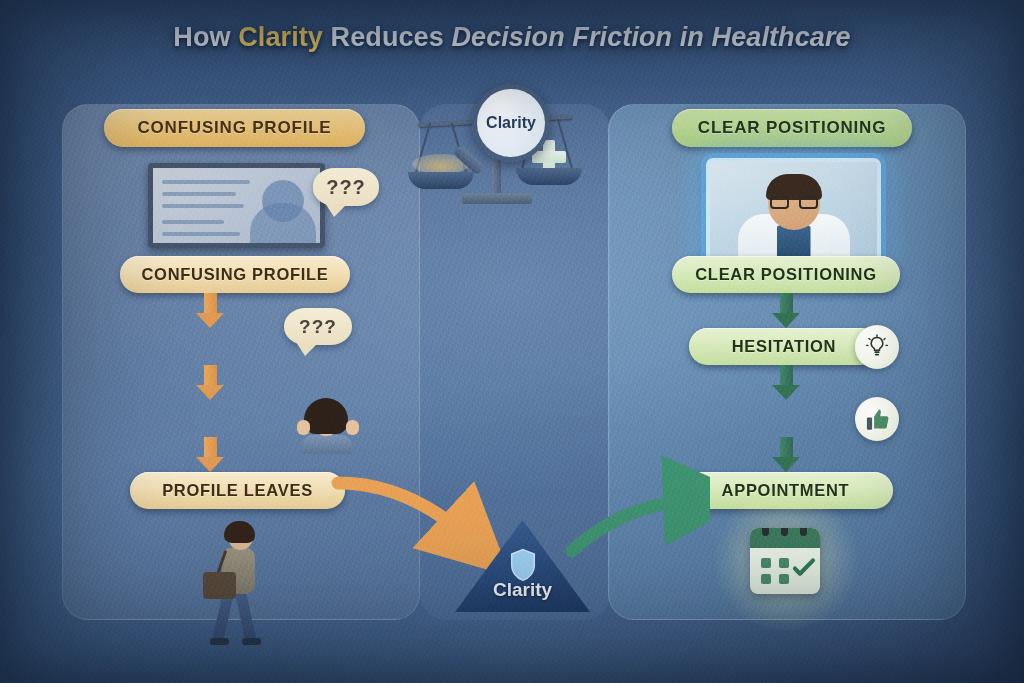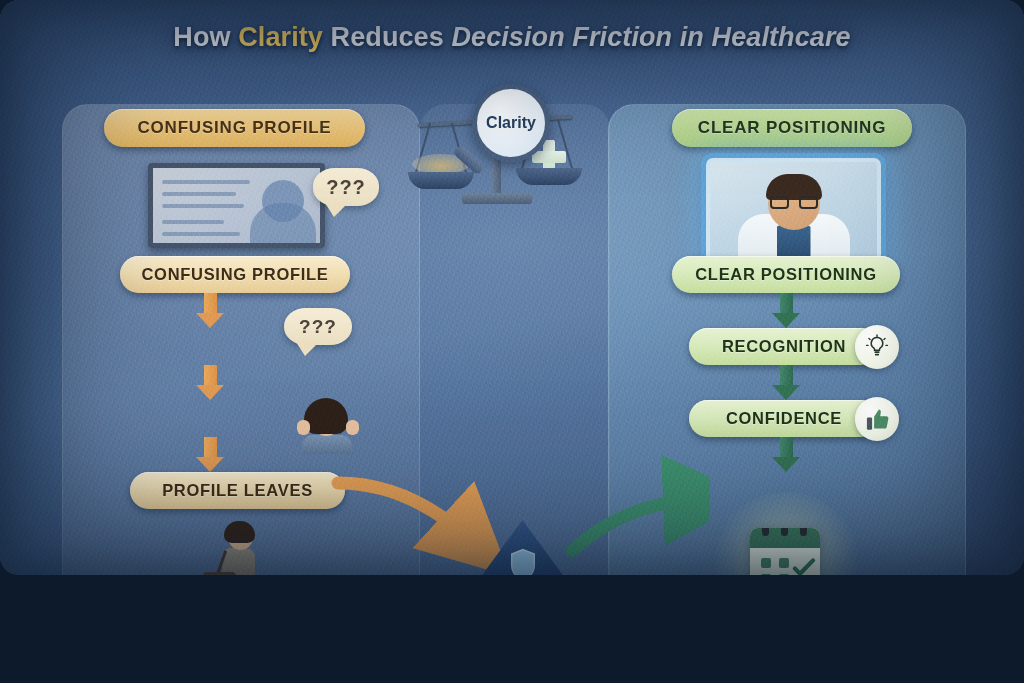--- a/index.html
+++ b/index.html
@@ -1,24 +1,23 @@
 <!DOCTYPE html>
 <html><head>
 <meta charset="utf-8">
 <style>
   html,body{margin:0;padding:0;background:#0d1a2b;}
   *{box-sizing:border-box;}
   .stage{
-    position:relative;width:1024px;height:575px;overflow:hidden;
+    position:relative;width:1024px;height:683px;overflow:hidden;
     font-family:"Liberation Sans",sans-serif;
     background:
       radial-gradient(ellipse 60% 45% at 50% 42%, rgba(150,180,215,.30) 0%, rgba(150,180,215,0) 70%),
       radial-gradient(ellipse 80% 60% at 50% 100%, #50719c 0%, rgba(80,113,156,0) 65%),
       linear-gradient(170deg,#3d5a84 0%, #44628d 28%, #4b6c97 55%, #3e5c86 80%, #33486c 100%);
-    border-radius: 19px;
   }
   
   .grain{
     position:absolute;inset:0;pointer-events:none;mix-blend-mode:overlay;opacity:.5;
     background-image:
       repeating-linear-gradient(37deg, rgba(255,255,255,.07) 0 1px, rgba(0,0,0,.05) 1px 2px, rgba(255,255,255,0) 2px 4px),
       repeating-linear-gradient(113deg, rgba(255,255,255,.055) 0 1px, rgba(0,0,0,.045) 1px 3px, rgba(255,255,255,0) 3px 5px),
       repeating-linear-gradient(79deg, rgba(0,0,0,.04) 0 2px, rgba(255,255,255,.035) 2px 3px);
   }
   .vignette{position:absolute;inset:0;pointer-events:none;
@@ -338,55 +337,55 @@
 
   <div class="pill pill-green" style="left:672px;top:256px;width:228px;">
     <span>CLEAR POSITIONING</span>
   </div>
   <div class="arrow arrow-green" style="left:772px;top:293px;">
     <div class="shaft" style="height:20px;"></div>
       <div class="head"></div>
   </div>
 
   <div class="pill pill-green" style="left:689px;top:328px;width:190px;">
-    <span>RECOGNITION</span>
+    <span>HESITATION</span>
   </div>
   <div class="badge" style="left:855px;top:325px;">
     <svg width="26" height="26" viewBox="0 0 24 24" aria-hidden="true">
       <path d="M12 3.2a5.3 5.3 0 0 0-3.1 9.6c.6.5.9 1.1.9 1.8v.4h4.4v-.4c0-.7.3-1.3.9-1.8A5.3 5.3 0 0 0 12 3.2z" fill="none" stroke="#2c3a27" stroke-width="1.5"></path>
       <rect x="9.6" y="16" width="4.8" height="1.5" rx=".7" fill="#2c3a27"></rect>
       <rect x="10.1" y="18.3" width="3.8" height="1.5" rx=".7" fill="#2c3a27"></rect>
       <g stroke="#2c3a27" stroke-width="1.3" stroke-linecap="round">
         <line x1="12" y1="0.9" x2="12" y2="2.2"></line>
           <line x1="4.6" y1="4.1" x2="5.6" y2="5"></line>
         <line x1="19.4" y1="4.1" x2="18.4" y2="5"></line>
           <line x1="2.4" y1="10.5" x2="3.7" y2="10.5"></line>
         <line x1="21.6" y1="10.5" x2="20.3" y2="10.5"></line>
       </g>
     </svg>
   </div>
   <div class="arrow arrow-green" style="left:772px;top:365px;">
     <div class="shaft" style="height:20px;"></div>
       <div class="head"></div>
   </div>
 
-  <div class="pill pill-green" style="left:689px;top:400px;width:190px;">
-    <span>CONFIDENCE</span>
-  </div>
   <div class="badge" style="left:855px;top:397px;">
     <svg width="27" height="27" viewBox="0 0 24 24" aria-hidden="true">
       <path d="M9 21V9.6l4.2-6.4c1.3.2 1.9 1.1 1.7 2.3L14.4 9H20c1.1 0 1.9.9 1.7 2l-1.5 7.6c-.2.9-1 1.4-1.9 1.4H9z" fill="#4e8f67"></path>
       <rect x="2.6" y="10.2" width="4.6" height="10.8" rx="1.1" fill="#4b5a63"></rect>
     </svg>
   </div>
   <div class="arrow arrow-green" style="left:772px;top:437px;">
     <div class="shaft" style="height:20px;"></div>
       <div class="head"></div>
   </div>
 
+  <div class="pill pill-green" style="left:678px;top:472px;width:215px;">
+    <span>APPOINTMENT</span>
+  </div>
 
   <div class="cal-glow"></div>
   <div class="cal">
     <div class="top"></div>
     <i class="ring" style="left:12px;"></i>
       <i class="ring" style="left:31px;"></i>
       <i class="ring" style="left:50px;"></i>
     <i class="dot" style="left:11px;top:30px;"></i>
       <i class="dot" style="left:29px;top:30px;"></i>
     <i class="dot" style="left:11px;top:46px;"></i>

